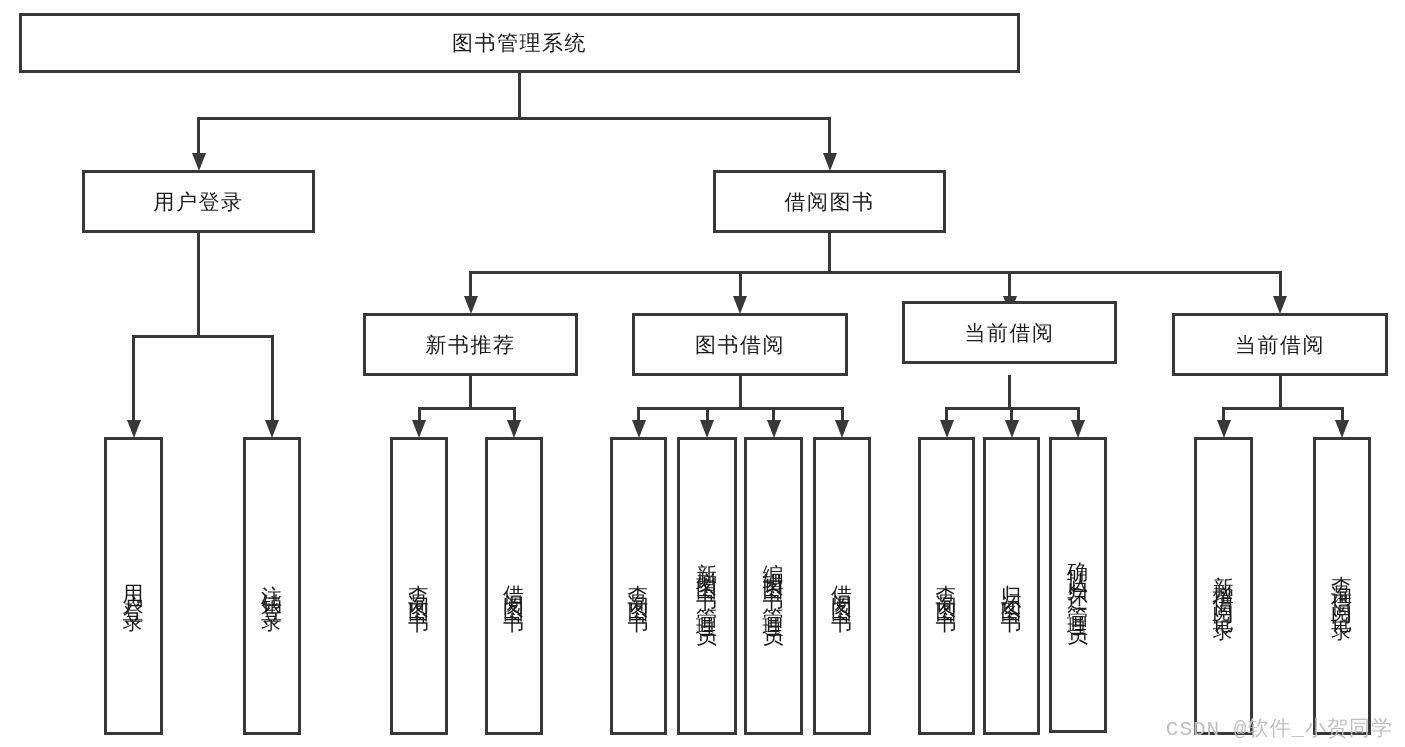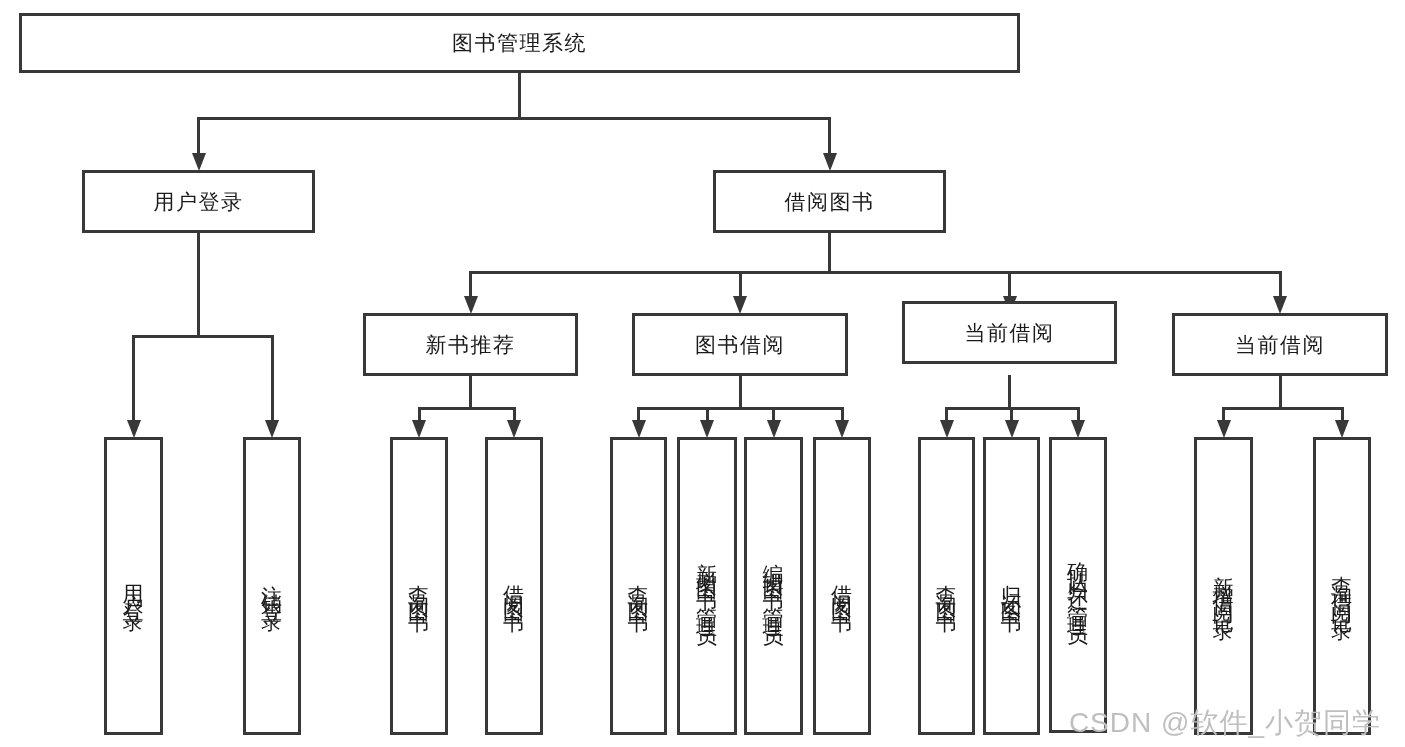--- a/index.html
+++ b/index.html
@@ -31,26 +31,27 @@
   .line{position:absolute;background:var(--line-color,#383838);z-index:1;}
   .arrowhead{
     position:absolute;width:0;height:0;
     border-left:7px solid transparent;
     border-right:7px solid transparent;
     border-top:18px solid var(--line-color,#383838);
     z-index:1;
   }
   .watermark{
     position:absolute;
-    right:24px;bottom:5px;
-    font-size:28px;
+    right:12px;bottom:5px;
+    font-size:21px;
     color:var(--watermark-color,#bfbfbf);
     letter-spacing:1px;
     z-index:3;
     white-space:nowrap;
+    font-family:Liberation Mono, monospace;
   }
 </style>
 </head>
 <body>
 
 <div class="canvas" id="canvas" style="--bg: #ffffff; --line-color: #383838; --box-fill: #ffffff; --text-color: #1b1b1b; --watermark-color: #bfbfbf;">
   <div id="connector-layer">
       <div class="line" style="left: 518px; top: 69px; width: 3px; height: 49px;"></div>
       <div class="line" style="left: 197px; top: 116.5px; width: 634px; height: 3px;"></div>
       <div class="line" style="left: 197px; top: 118px; width: 3px; height: 38px;"></div>

